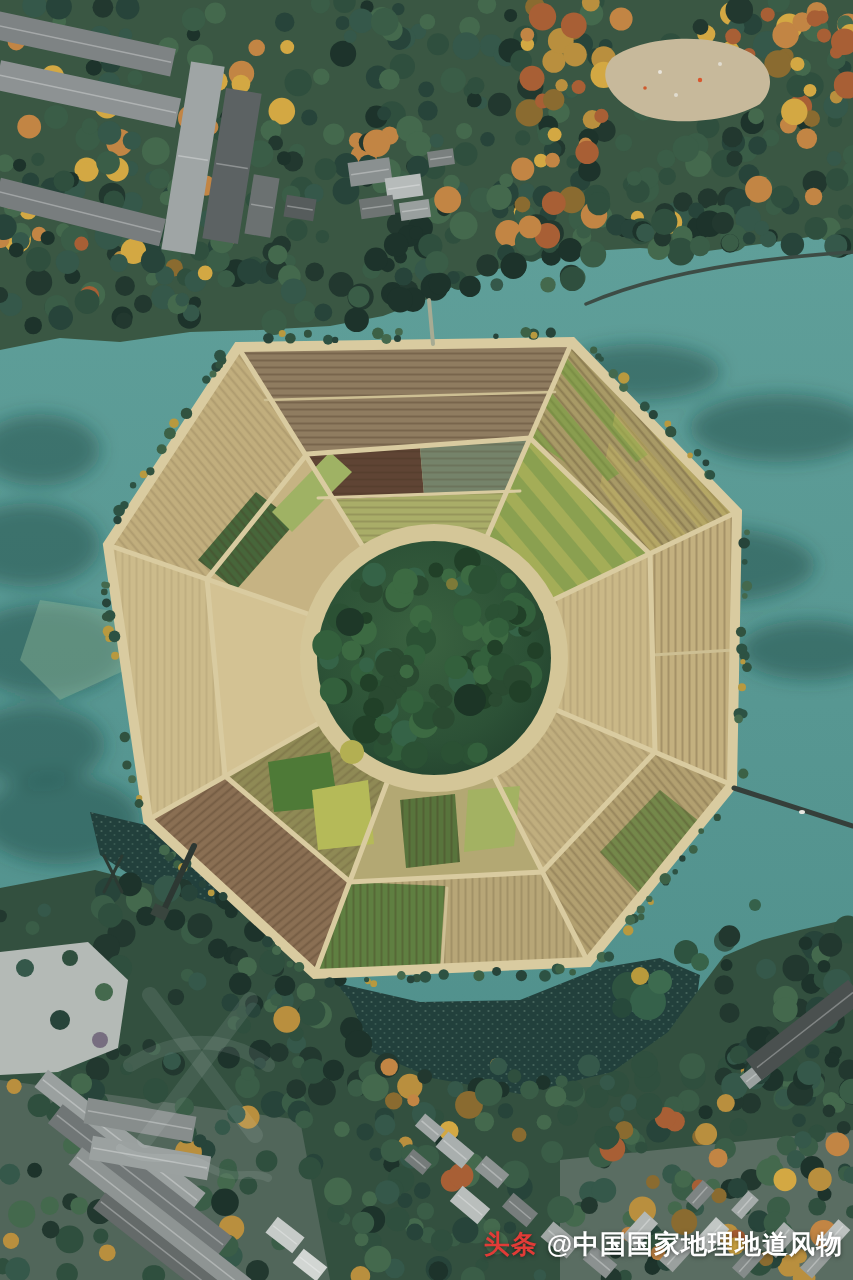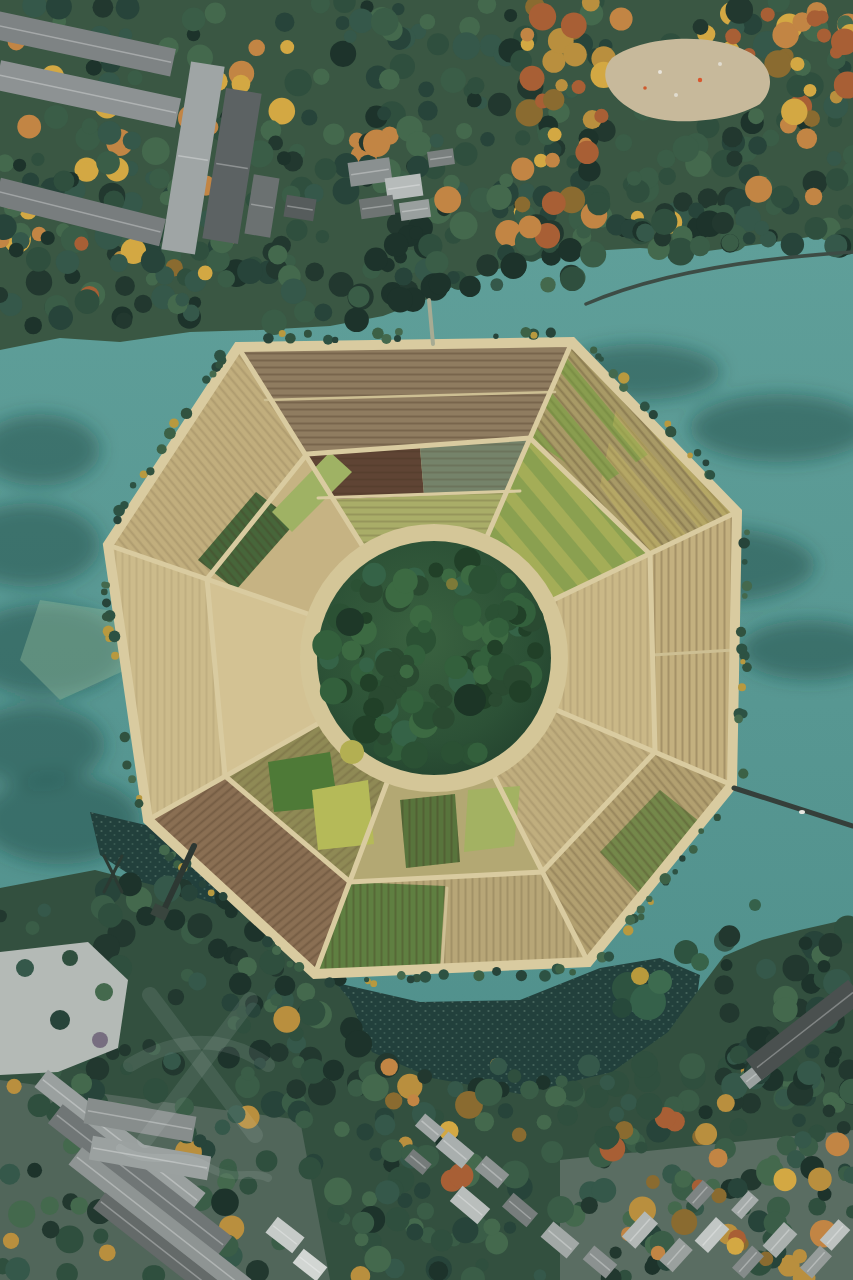--- a/index.html
+++ b/index.html
@@ -1469,13 +1469,16 @@
   </g>
 
   <g fill="none" stroke="rgba(230,240,235,0.10)" stroke-linecap="round">
     <path d="M150,995 L255,1135" stroke-width="16"></path>
     <path d="M250,1000 L145,1140" stroke-width="16"></path>
     <path d="M130,1065 C180,1035 225,1035 268,1065" stroke-width="14"></path>
     <path d="M120,1148 C150,1168 180,1148 210,1168 C235,1182 255,1170 268,1178" stroke-width="8"></path>
   </g>
 </svg>
 
+<div class="watermark">
+  <span class="wm-brand">头条</span><span class="wm-handle">@中国国家地理地道风物</span>
 </div>
+</div>
 
 </body></html>

